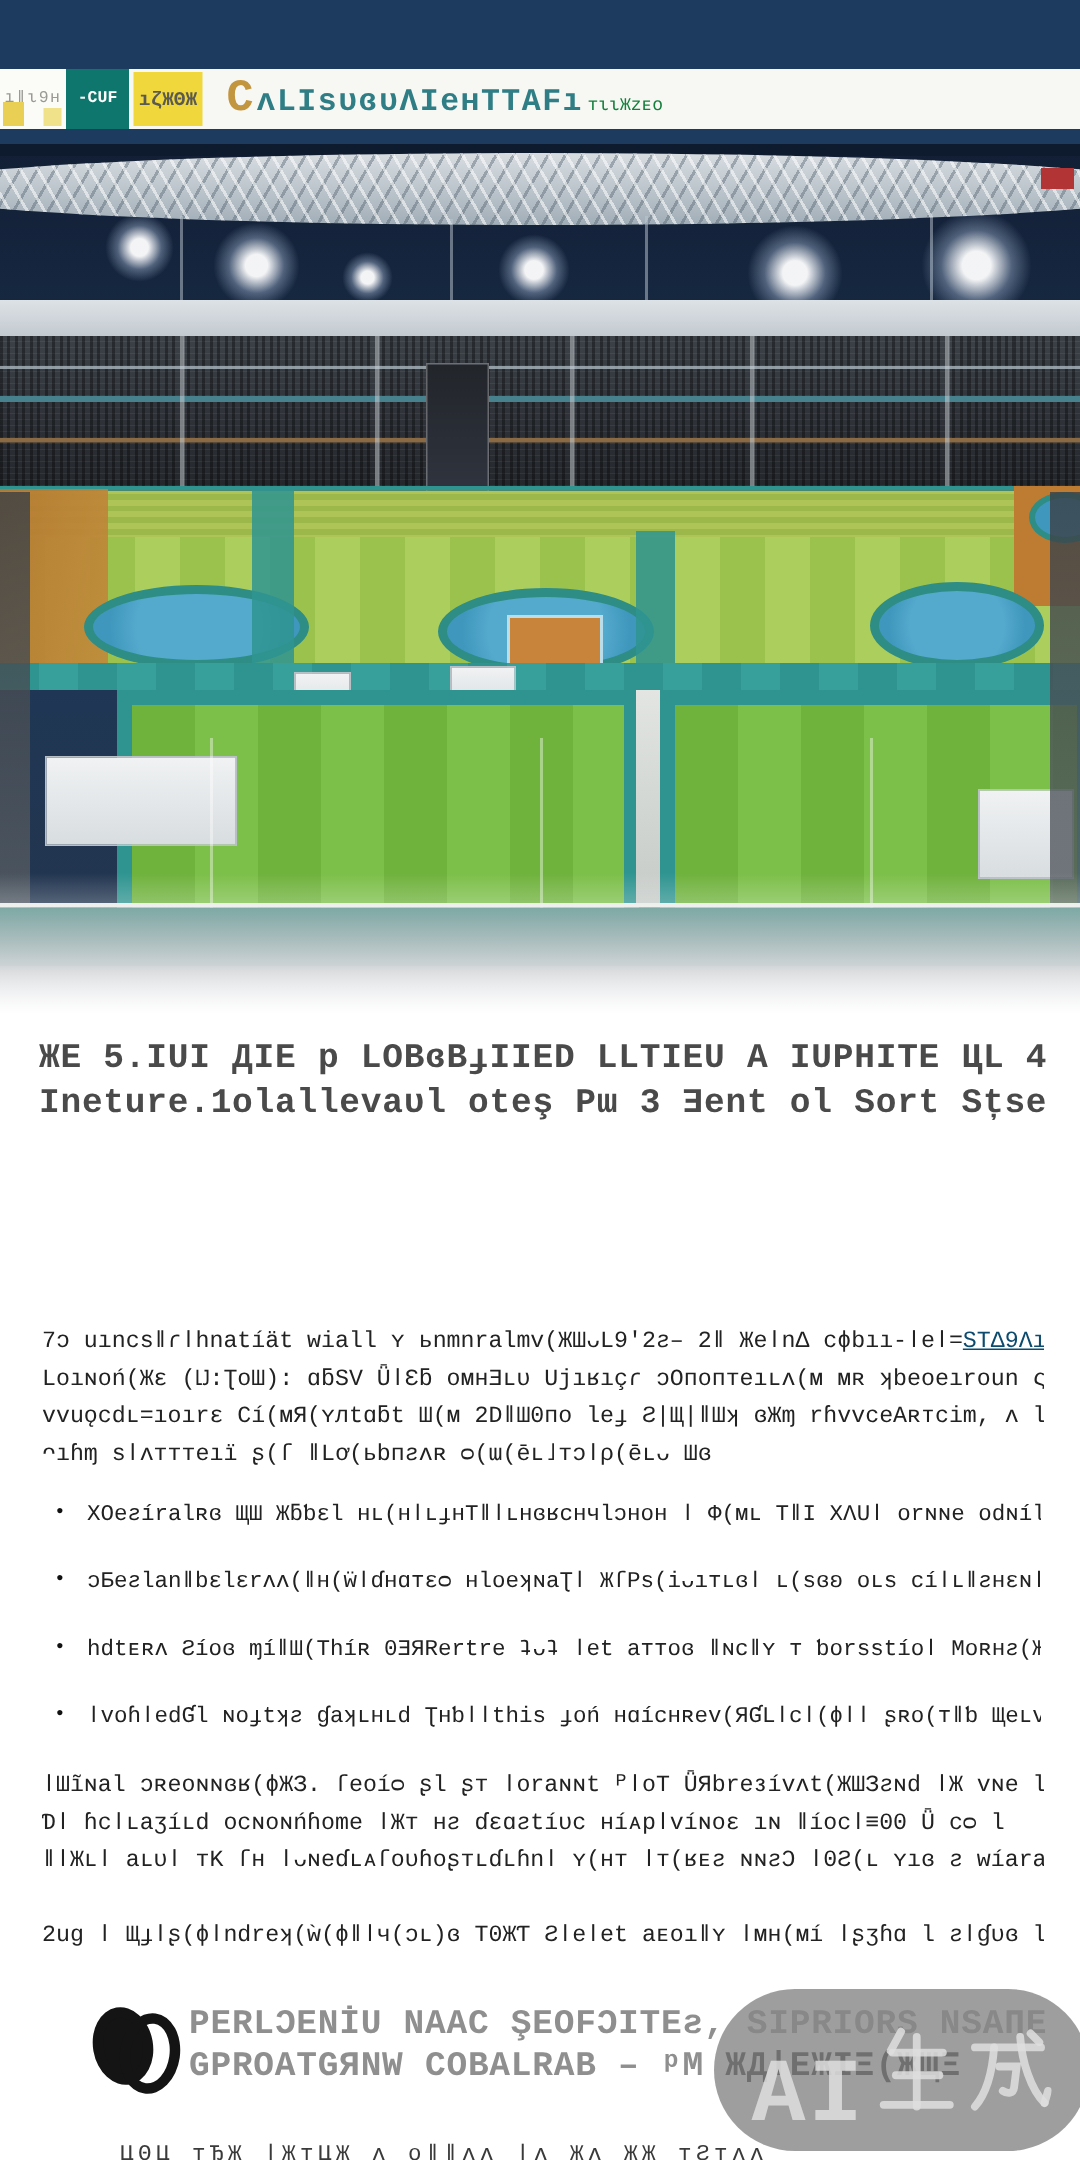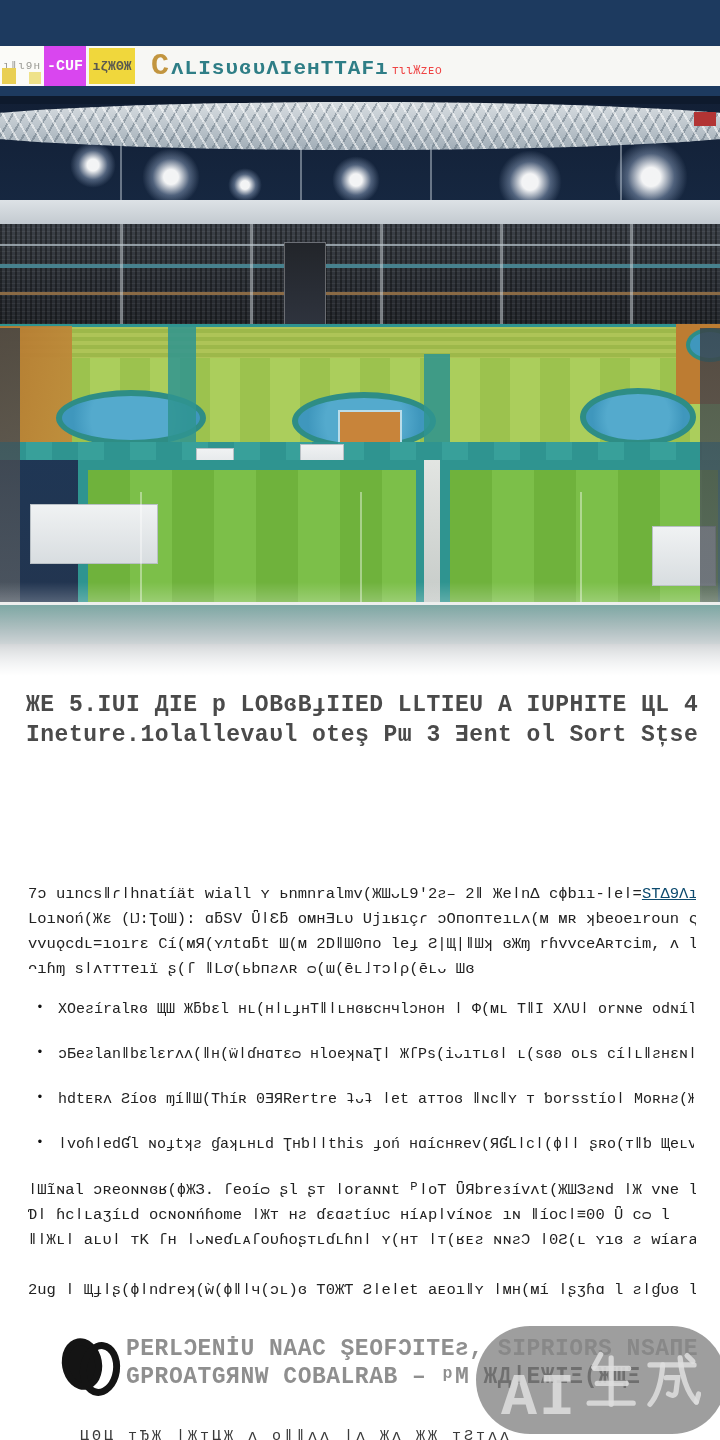--- a/index.html
+++ b/index.html
@@ -8,29 +8,29 @@
   .abs{position:absolute;}
 
   
   #topbar{left:0;top:0;width:720px;height:46px;background:#1d3a5f;}
   #headerbar{left:0;top:46px;width:720px;height:40px;background:#f7f7f4;display:flex;align-items:center;}
   #navstrip{left:0;top:86px;width:720px;height:10px;background:#1d3a5f;}
   .logo-left{position:relative;width:44px;height:40px;background:#fbfbf8;color:#9a9a94;font-size:11px;
              line-height:40px;text-align:center;overflow:hidden;letter-spacing:1px;}
   .logo-left:before{content:"";position:absolute;left:2px;bottom:2px;width:14px;height:16px;background:#e9cf54;}
   .logo-left:after{content:"";position:absolute;right:3px;bottom:2px;width:12px;height:12px;background:#efe28a;}
-  .logo-cuf{width:42px;height:40px;background:#d946ef;color:#fdfdfd;font-weight:bold;font-size:15px;
+  .logo-cuf{width:42px;height:40px;background:#0f766e;color:#fdfdfd;font-weight:bold;font-size:11px;
             display:flex;align-items:center;justify-content:center;letter-spacing:0;}
   .logo-seal{width:46px;height:36px;margin-left:3px;background:#f0d73c;color:#5a5a50;font-size:13px;
              display:flex;align-items:center;justify-content:center;font-weight:bold;overflow:hidden;}
   .masthead{margin-left:16px;display:flex;align-items:baseline;white-space:nowrap;}
   .title-c{color:#c2953f;font-size:30px;font-weight:bold;line-height:1;}
   .title-main{color:#2f7e86;font-size:21px;font-weight:bold;letter-spacing:1px;margin-left:2px;}
   .title-dark{color:#232c3e;font-size:22px;font-weight:bold;margin-left:6px;}
-  .title-tail{color:#ef4444;font-size:12px;margin-left:3px;}
+  .title-tail{color:#15803d;font-size:12px;margin-left:3px;}
 
   
   #hero{left:0;top:96px;width:720px;height:580px;overflow:hidden;background:linear-gradient(#121f35,#1e3756 55%,#24344d);}
   .truss{left:-70px;top:6px;width:860px;height:48px;border-radius:50%;
          background:linear-gradient(#e2e7ea,#a9b5be);opacity:.95;}
   .truss-lattice{left:-70px;top:6px;width:860px;height:48px;border-radius:50%;
       background:
         repeating-linear-gradient(60deg,rgba(255,255,255,.55) 0 2px,transparent 2px 10px),
         repeating-linear-gradient(-60deg,rgba(90,105,118,.45) 0 2px,transparent 2px 10px);}
   .skyline{left:0;top:0;width:720px;height:8px;background:#0e1a2d;}

